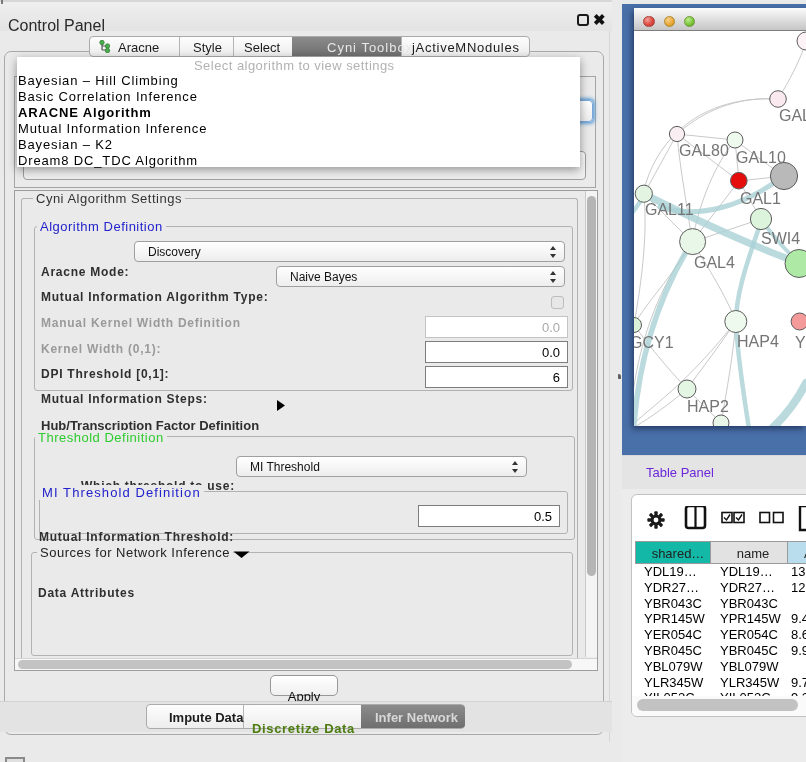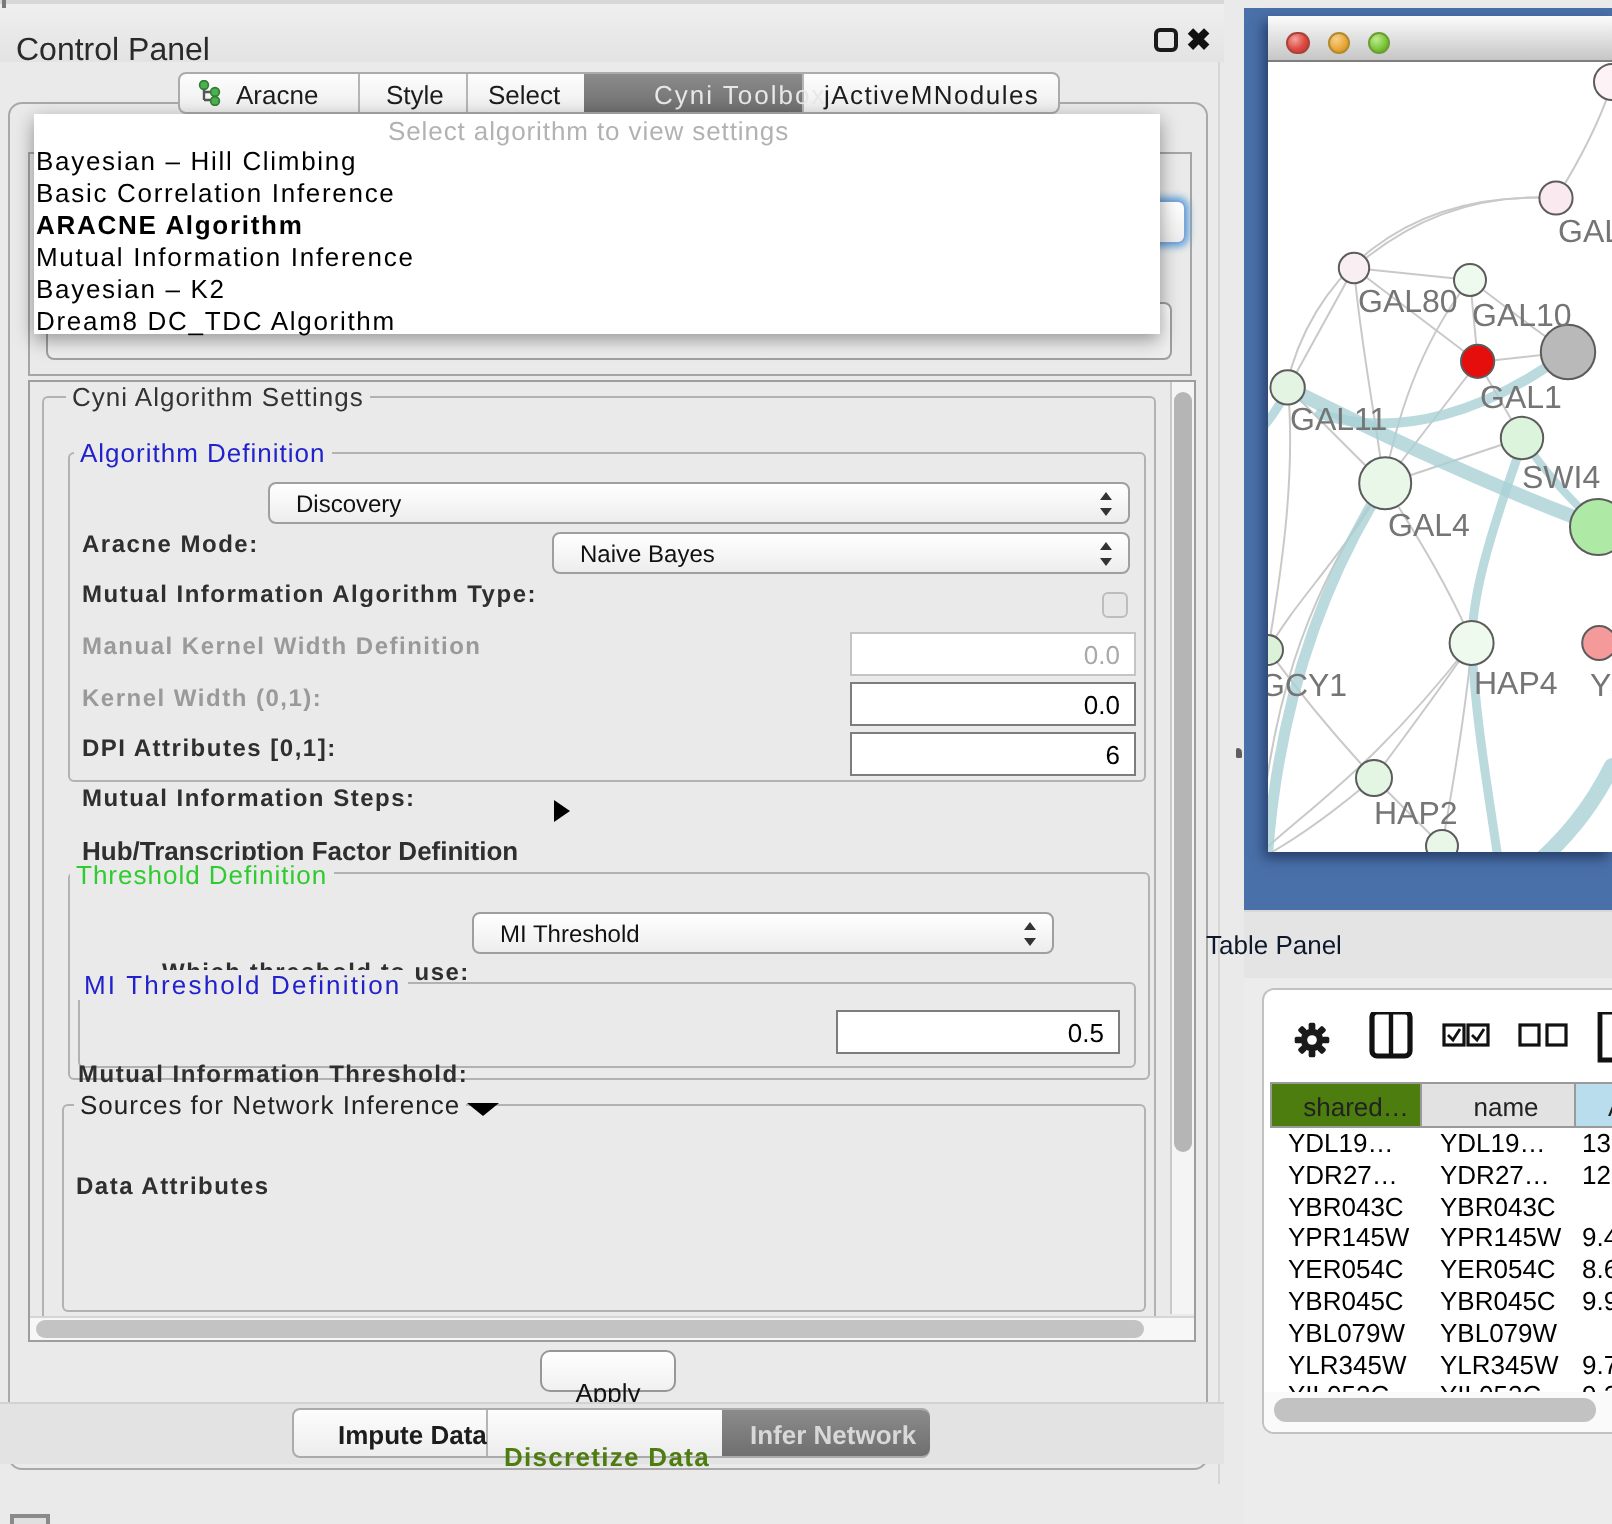--- a/index.html
+++ b/index.html
@@ -88,21 +88,21 @@
         <path d="M1 5 L4 1 L7 5 Z M1 9 L4 13 L7 9 Z" fill="#333"></path>
       </svg>
     </div>
 
   <div class="abs lbl dis" style="left:41px;top:296px;">Manual Kernel Width Definition</div>
   <div class="abs" style="left:551px;top:296px;width:13px;height:13px;background:#e7e7e7;border:1px solid #bdbdbd;border-radius:3px;"></div>
 
   <div class="abs lbl dis" style="left:41px;top:322px;">Kernel Width (0,1):</div>
   <div class="field" style="left:425px;top:316px;width:143px;height:22px;color:#a9a9a9;border-color:#c4c4c4;">0.0</div>
 
-  <div class="abs lbl" style="left:41px;top:347px;">DPI Attributes [0,1]:</div>
+  <div class="abs lbl" style="left:41px;top:347px;">DPI Threshold [0,1]:</div>
   <div class="field" style="left:425px;top:341px;width:143px;height:22px;">0.0</div>
 
   <div class="abs lbl" style="left:41px;top:372px;">Mutual Information Steps:</div>
   <div class="field" style="left:425px;top:366px;width:143px;height:22px;">6</div>
 
   <div class="abs lbl" style="left:41px;top:398px;font-size:13px;letter-spacing:0;">Hub/Transcription Factor Definition</div>
   <svg class="abs" style="left:275px;top:399px;" width="12" height="13" viewBox="0 0 12 13">
       <path d="M2 1 L10 6.5 L2 12 Z" fill="#000"></path>
     </svg>
 
@@ -219,21 +219,21 @@
       <text x="694" y="268">GAL4</text>
       <text x="630" y="348">GCY1</text>
       <text x="737" y="347">HAP4</text>
       <text x="795" y="348">YJ</text>
       <text x="687" y="412">HAP2</text>
     </g>
   </svg>
 </div>
 
 <div class="abs" style="left:622px;top:455px;width:184px;height:34px;background:#e4e4e4;border-top:1px solid #d8d8d8;"></div>
-<div class="abs" style="left:603px;top:465px;font-size:13px;color:#0f172a;">Table Panel</div>
+<div class="abs" style="left:646px;top:465px;font-size:13px;color:#6d28d9;">Table Panel</div>
 <div class="abs" style="left:622px;top:489px;width:184px;height:273px;background:#ececec;"></div>
 <div class="abs" id="tablecard" style="left:631px;top:494px;width:200px;height:223px;background:#fff;border:1px solid #c2c2c2;border-radius:6px;overflow:hidden;">
 
   <svg class="abs" style="left:2px;top:11px;" width="180" height="28" viewBox="0 0 180 28">
 
     <g transform="translate(22,14) scale(0.93)">
       <g fill="#1a1a1a">
         <circle r="6"></circle>
         <g>
           <rect x="-1.8" y="-9.3" width="3.6" height="4" rx="1"></rect>
@@ -257,21 +257,21 @@
       <rect x="100" y="6.5" width="10" height="10"></rect>
       <path d="M90 11.5 l2.5 2.5 L96 8.5 M102 11.5 l2.5 2.5 L108 8.5" stroke-width="1.4"></path>
       <rect x="126" y="6.5" width="9.5" height="10"></rect>
       <rect x="139.5" y="6.5" width="9.5" height="10"></rect>
     </g>
 
     <path d="M166 0 L176 0 L180 5 L180 24 L166 24 Z" fill="none" stroke="#111" stroke-width="2.4"></path>
   </svg>
 
   <div class="abs" style="left:3px;top:46px;width:197px;height:23px;">
-    <div class="abs" style="left:0;top:0;width:75px;height:23px;background:#4d7c0f;border:1px solid #9a9a9a;border-right:none;text-align:center;font-size:13px;color:#222;padding-top:4px;padding-left:10px;">shared…</div>
+    <div class="abs" style="left:0;top:0;width:75px;height:23px;background:#14b8a6;border:1px solid #9a9a9a;border-right:none;text-align:center;font-size:13px;color:#222;padding-top:4px;padding-left:10px;">shared…</div>
     <div class="abs" style="left:75px;top:0;width:78px;height:23px;background:#e2e2e2;border:1px solid #9a9a9a;text-align:center;font-size:13px;color:#222;padding-top:4px;padding-left:8px;">name</div>
     <div class="abs" style="left:153px;top:0;width:60px;height:23px;background:#badded;border:1px solid #9a9a9a;border-left:none;font-size:13px;color:#222;padding-top:4px;padding-left:16px;">A</div>
   </div>
   <div class="abs" style="left:3px;top:69px;width:197px;font-size:13px;color:#000;line-height:15.8px;white-space:nowrap;">
     <div><span style="display:inline-block;width:75px;padding-left:9px;">YDL19…</span><span style="display:inline-block;width:78px;padding-left:10px;">YDL19…</span><span style="padding-left:3px;">13.</span></div>
     <div><span style="display:inline-block;width:75px;padding-left:9px;">YDR27…</span><span style="display:inline-block;width:78px;padding-left:10px;">YDR27…</span><span style="padding-left:3px;">12.</span></div>
     <div><span style="display:inline-block;width:75px;padding-left:9px;">YBR043C</span><span style="display:inline-block;width:78px;padding-left:10px;">YBR043C</span></div>
     <div><span style="display:inline-block;width:75px;padding-left:9px;">YPR145W</span><span style="display:inline-block;width:78px;padding-left:10px;">YPR145W</span><span style="padding-left:3px;">9.4</span></div>
     <div><span style="display:inline-block;width:75px;padding-left:9px;">YER054C</span><span style="display:inline-block;width:78px;padding-left:10px;">YER054C</span><span style="padding-left:3px;">8.6</span></div>
     <div><span style="display:inline-block;width:75px;padding-left:9px;">YBR045C</span><span style="display:inline-block;width:78px;padding-left:10px;">YBR045C</span><span style="padding-left:3px;">9.9</span></div>

